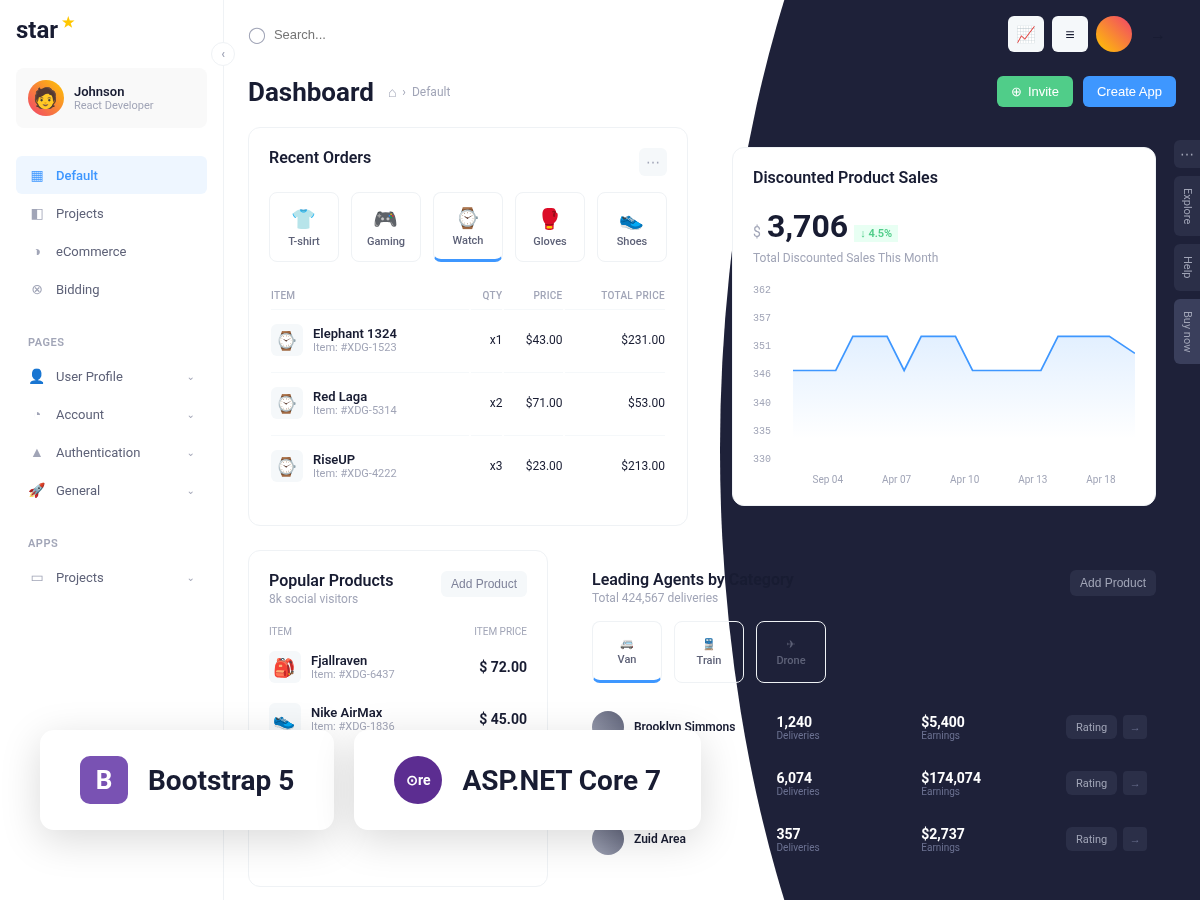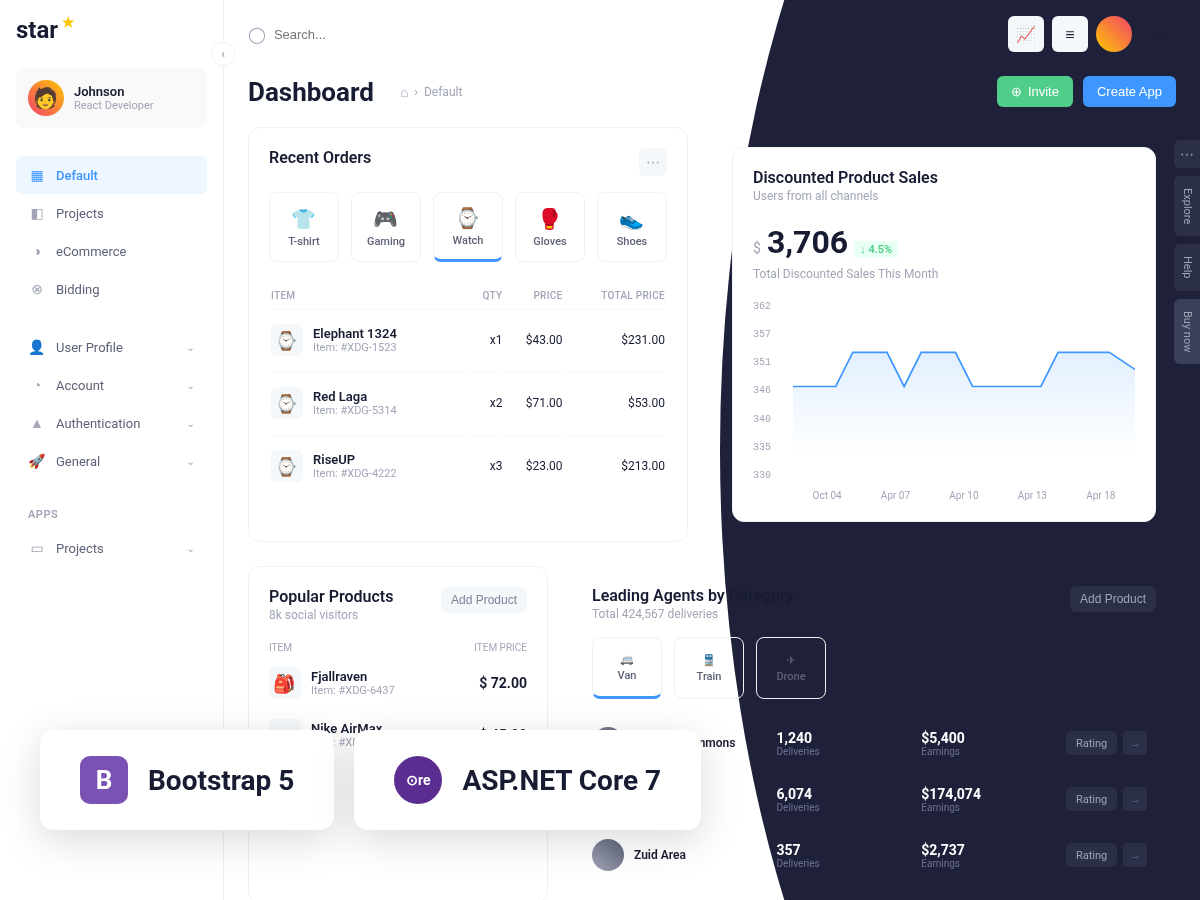--- a/index.html
+++ b/index.html
@@ -32,21 +32,21 @@
 
 .main { flex: 1; display: flex; flex-direction: column; overflow: hidden; }
 .topbar { display: flex; align-items: center; padding: 16px 24px; gap: 12px; }
 .search-wrap { display: flex; align-items: center; gap: 8px; color: #a1a5b7; flex: 1; }
 .search-wrap input { border: none; outline: none; font-size: 13px; color: #5e6278; background: transparent; width: 200px; }
 .top-icons { display: flex; gap: 8px; align-items: center; }
 .top-icon { width: 36px; height: 36px; border-radius: 6px; background: #f5f8fa; display: flex; align-items: center; justify-content: center; cursor: pointer; }
 .top-avatar { width: 36px; height: 36px; border-radius: 50%; background: linear-gradient(45deg, #ffc700, #f1416c); }
 
 .page-header { display: flex; align-items: center; padding: 8px 24px 20px; }
-.page-title { font-size: 26px; font-weight: 700; color: #181c32; margin-right: 26px; }
+.page-title { font-size: 26px; font-weight: 700; color: #181c32; margin-right: 14px; }
 .breadcrumb { display: flex; align-items: center; gap: 6px; font-size: 12px; color: #a1a5b7; }
 .breadcrumb .home-icon { font-size: 14px; }
 .header-actions { margin-left: auto; display: flex; gap: 10px; }
 .btn { padding: 8px 14px; border-radius: 6px; font-size: 13px; font-weight: 500; border: none; cursor: pointer; display: flex; align-items: center; gap: 6px; }
 .btn-green { background: #50cd89; color: #fff; }
 .btn-blue { background: #3e97ff; color: #fff; }
 
 .content { padding: 0 24px; display: grid; grid-template-columns: 440px 1fr; gap: 24px; }
 .card { background: #fff; border: 1px solid #eff2f5; border-radius: 12px; padding: 20px; }
 .card-dark { background: transparent; border: none; }
@@ -146,20 +146,21 @@
         <span class="nav-icon">◑</span>
         <span>eCommerce</span>
       </div>
       <div class="nav-item">
         <span class="nav-icon">⊗</span>
         <span>Bidding</span>
       </div>
     </div>
 
     <div class="nav-section">
+      <div class="nav-header">PAGES</div>
       <div class="nav-item">
         <span class="nav-icon">👤</span>
         <span>User Profile</span>
         <span class="chev">⌄</span>
       </div>
       <div class="nav-item">
         <span class="nav-icon">◔</span>
         <span>Account</span>
         <span class="chev">⌄</span>
       </div>
@@ -298,21 +299,20 @@
               <td class="r">$23.00</td>
               <td class="r">$213.00</td>
             </tr>
           </tbody>
         </table>
       </div>
 
       <div class="card" style="border:none;background:transparent">
         <div style="background:#fff;border:1px solid #eff2f5;border-radius:12px;padding:20px;">
           <div class="card-title">Discounted Product Sales</div>
-          <div class="card-subtitle">Users from all channels</div>
           <div style="height:20px"></div>
           <div class="big-metric">
             <span class="cur">$</span>
             <span class="val">3,706</span>
             <span class="badge">↓ 4.5%</span>
           </div>
           <div class="card-subtitle" style="margin-top:6px">Total Discounted Sales This Month</div>
 
           <div class="chart-area">
             <div class="y-labels">
@@ -328,21 +328,21 @@
               <defs>
                   <linearGradient id="g" x1="0" y1="0" x2="0" y2="1">
                     <stop offset="0%" stop-color="#3e97ff" stop-opacity="0.15"></stop>
                     <stop offset="100%" stop-color="#3e97ff" stop-opacity="0"></stop>
                   </linearGradient>
                 </defs>
               <path d="M0,100 L50,100 L70,60 L110,60 L130,100 L150,60 L190,60 L210,100 L290,100 L310,60 L370,60 L400,80 L400,180 L0,180 Z" fill="url(#g)"></path>
               <path d="M0,100 L50,100 L70,60 L110,60 L130,100 L150,60 L190,60 L210,100 L290,100 L310,60 L370,60 L400,80" stroke="#3e97ff" stroke-width="2" fill="none"></path>
             </svg>
             <div class="x-labels">
-              <span>Oct 04</span>
+              <span>Sep 04</span>
               <span>Apr 07</span>
               <span>Apr 10</span>
               <span>Apr 13</span>
               <span>Apr 18</span>
             </div>
           </div>
         </div>
       </div>
     </div>
 

